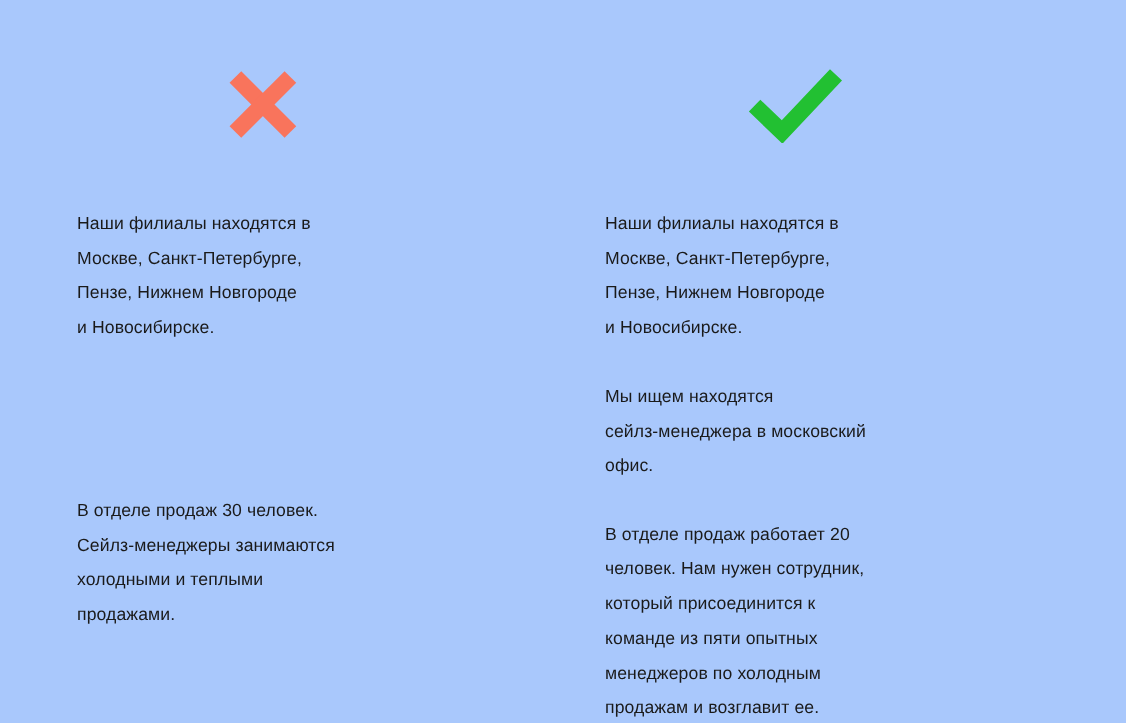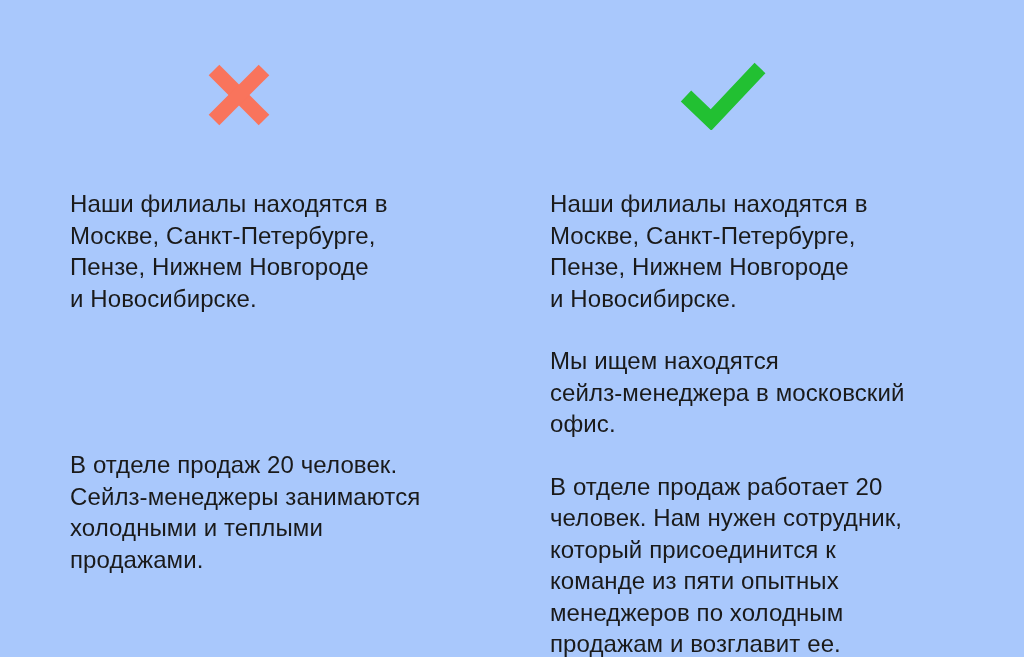--- a/index.html
+++ b/index.html
@@ -48,21 +48,21 @@
   .column.right .marker {
     padding-left: 130px;
   }
   .marker svg {
     display: block;
   }
   .blocks {
     margin-top: 48px;
   }
   .para {
-    font-size: 24px;
+    font-size: 16px;
     line-height: 31.5px;
     color: #1a1a1a;
     font-weight: 400;
     letter-spacing: 0.1px;
     margin: 0 0 31px 0;
     white-space: pre-line;
   }
   .spacer-left {
     height: 104px;
   }
@@ -86,21 +86,21 @@
             </g>
           </svg>
         </span>
       </div>
       <div class="blocks">
         <p class="para">Наши филиалы находятся в
 Москве, Санкт-Петербурге,
 Пензе, Нижнем Новгороде
 и Новосибирске.</p>
         <div class="spacer-left"></div>
-        <p class="para tight">В отделе продаж 20 человек.
+        <p class="para tight">В отделе продаж 30 человек.
 Сейлз-менеджеры занимаются
 холодными и теплыми
 продажами.</p>
       </div>
     </div>
 
     <div class="column right">
       <div class="marker">
         <span>
           <svg width="88" height="70" viewBox="0 0 88 70" aria-hidden="true">

